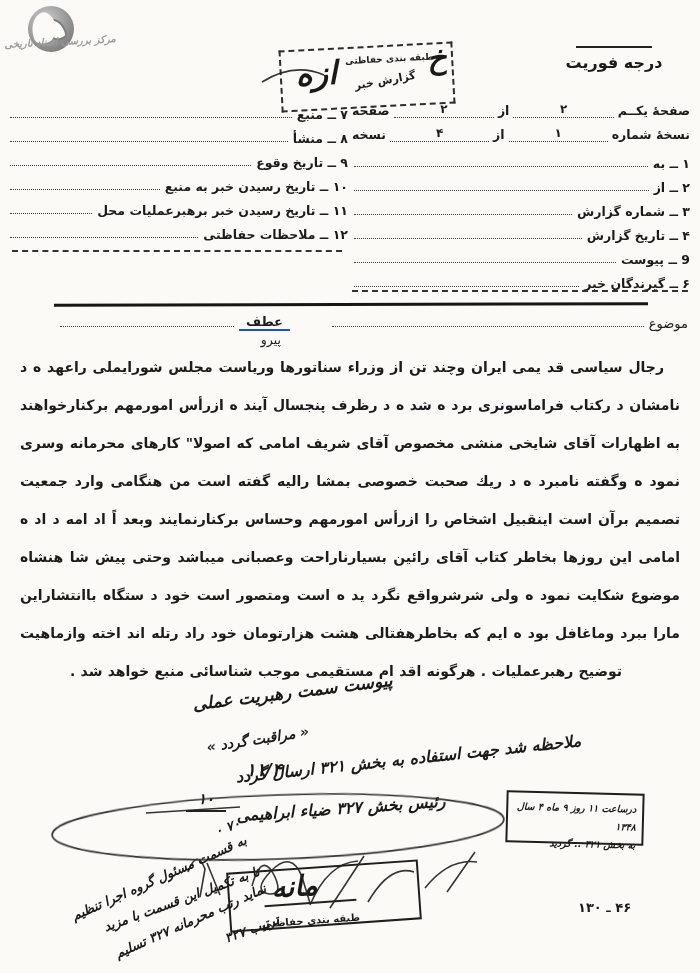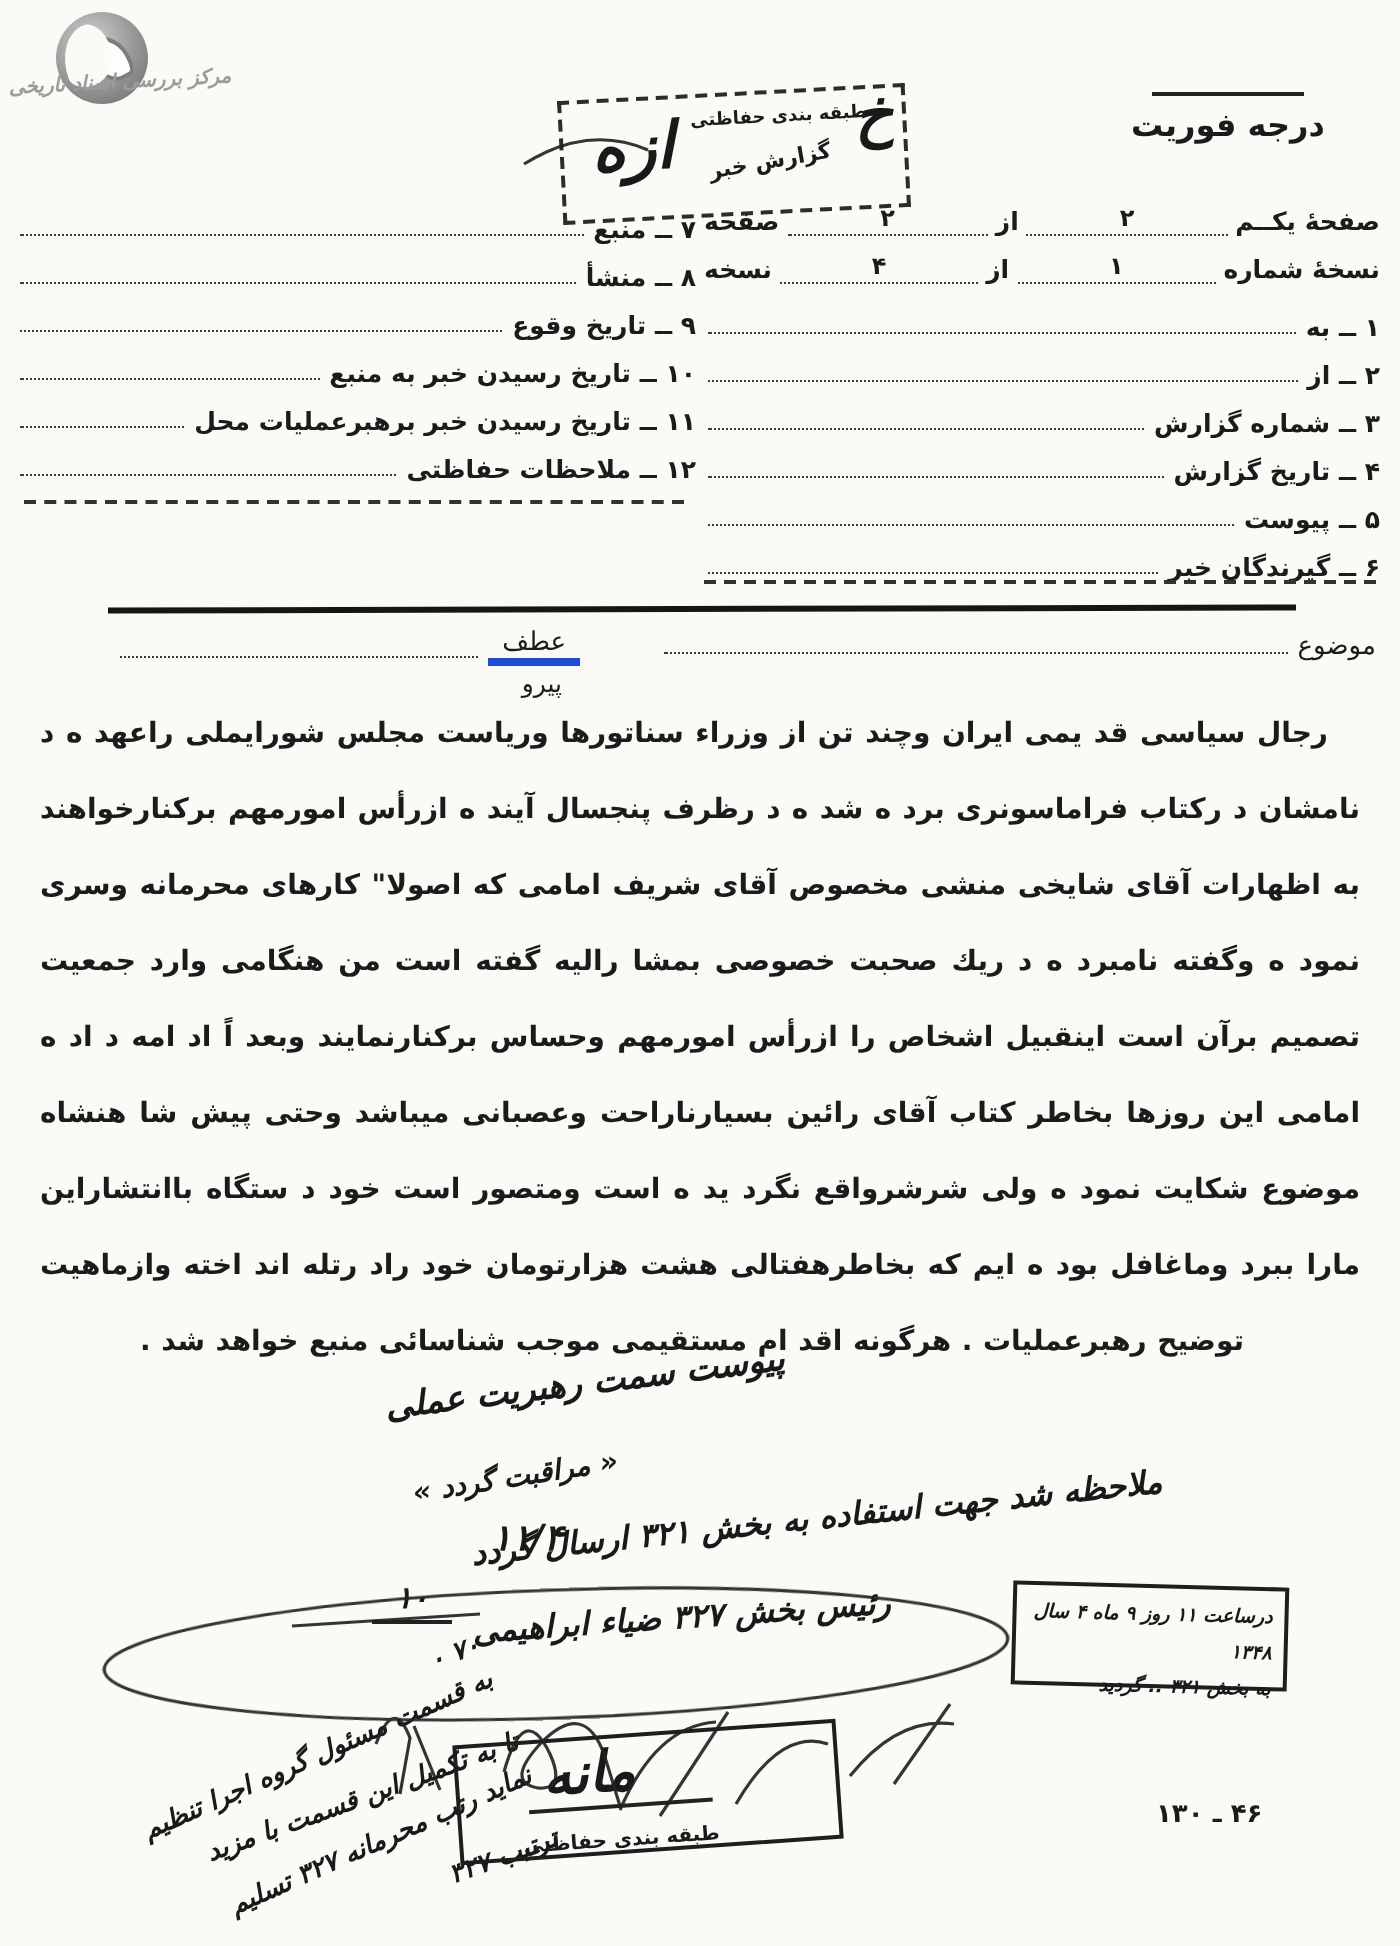--- a/index.html
+++ b/index.html
@@ -38,21 +38,21 @@
     font-size:12px;line-height:15px;font-weight:bold;}
   .sep{position:absolute;border-top:2px dashed #333;height:0;}
   #sep-left{left:12px;top:250px;width:330px;}
   #sep-right{left:352px;top:290px;width:336px;}
   
   .main-rule{position:absolute;left:54px;top:303px;width:594px;height:2.5px;background:#161616;transform:rotate(-.15deg);}
   .subject-row{position:absolute;left:330px;top:316px;width:358px;display:flex;align-items:flex-end;
     font-size:13px;font-weight:normal;}
   .atf{position:absolute;left:58px;top:314px;width:232px;}
   .atf-top{display:flex;align-items:flex-end;}
-  .atf-word{font-size:13px;font-weight:normal;border-bottom:4px solid #1d4ed8;padding:0 7px;}
+  .atf-word{font-size:13px;font-weight:bold;border-bottom:2px solid #1d4ed8;padding:0 7px;}
   .atf-follow{font-size:12.5px;font-weight:normal;text-align:right;padding-right:9px;margin-top:1px;}
   
   .body-block{position:absolute;left:20px;top:350px;width:660px;}
   .bline{height:38px;line-height:34px;font-size:14px;font-weight:bold;
     text-align:justify;text-align-last:justify;overflow:hidden;}
   .bline.first{padding-right:16px;}
   .bline.last{padding-right:58px;padding-left:50px;}
   
   .hand{font-style:italic;color:#191919;}
   .ann-attach{position:absolute;left:192px;top:682px;font-size:17px;font-weight:bold;transform:rotate(-7deg);white-space:nowrap;}
@@ -124,21 +124,21 @@
       </div>
     <div class="frow">
         <span class="lbl">۳ ــ شماره گزارش</span>
         <span class="dots"></span>
       </div>
     <div class="frow">
         <span class="lbl">۴ ــ تاریخ گزارش</span>
         <span class="dots"></span>
       </div>
     <div class="frow">
-        <span class="lbl">۵ ــ پیوست</span>
+        <span class="lbl">9 ــ پیوست</span>
         <span class="dots"></span>
       </div>
     <div class="frow">
         <span class="lbl">۶ ــ گیرندگان خبر</span>
         <span class="dots"></span>
       </div>
   </div>
 
   <div class="col-left">
     <div class="frow">

